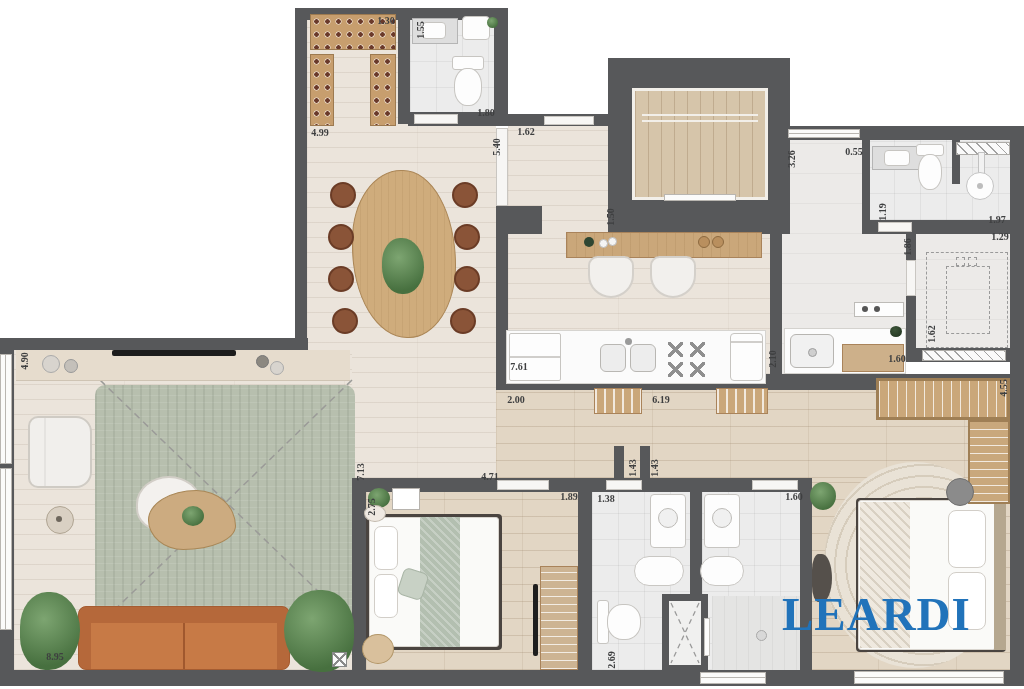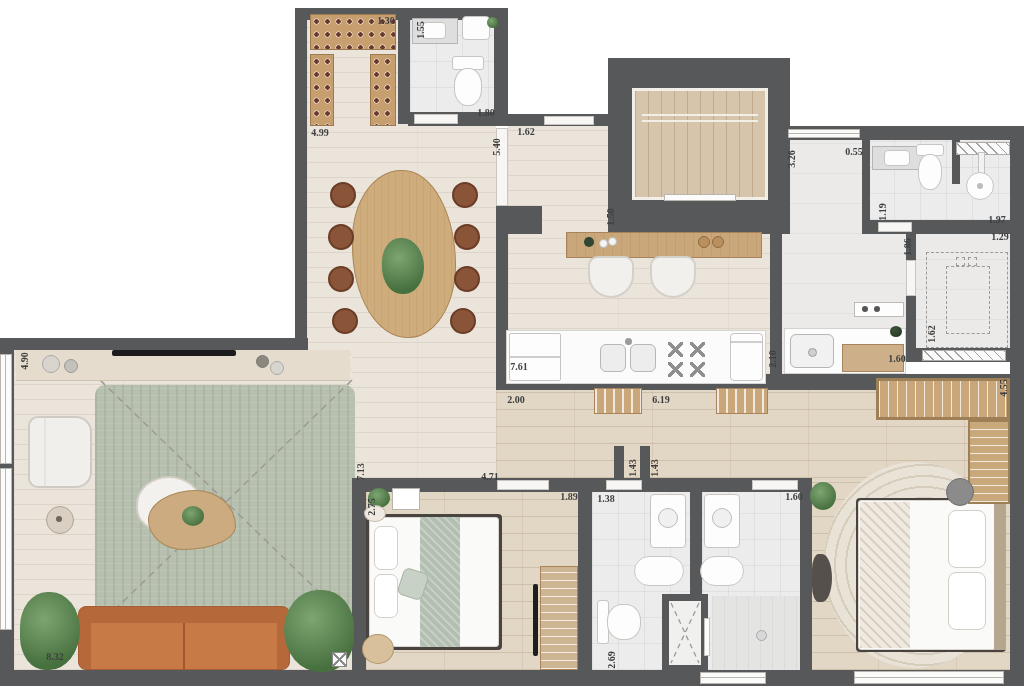--- a/index.html
+++ b/index.html
@@ -289,20 +289,21 @@
       <span class="dim" style="left: 661px; top: 399px;">6.19</span>
       <span class="dim v" style="left: 1003px; top: 388px;">4.55</span>
       <span class="dim v" style="left: 360px; top: 472px;">7.13</span>
       <span class="dim" style="left: 490px; top: 476px;">4.71</span>
       <span class="dim v" style="left: 371px; top: 507px;">2.75</span>
       <span class="dim" style="left: 569px; top: 496px;">1.89</span>
       <span class="dim" style="left: 606px; top: 498px;">1.38</span>
       <span class="dim v" style="left: 632px; top: 468px;">1.43</span>
       <span class="dim v" style="left: 654px; top: 468px;">1.43</span>
       <span class="dim" style="left: 794px; top: 496px;">1.60</span>
-      <span class="dim" style="left: 55px; top: 656px;">8.32</span>
+      <span class="dim" style="left: 55px; top: 656px;">8.95</span>
       <span class="dim v" style="left: 611px; top: 660px;">2.69</span>
     </div>
 
   <div id="brand">
+    <div class="l2">LEARDI</div>
   </div>
 
 </div>
 
 </body></html>

